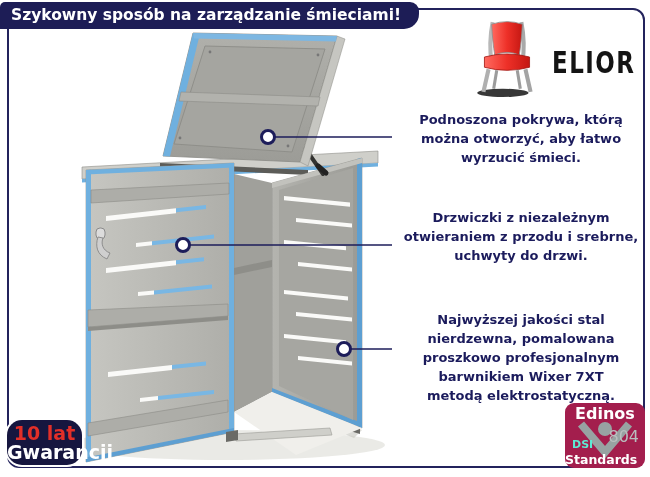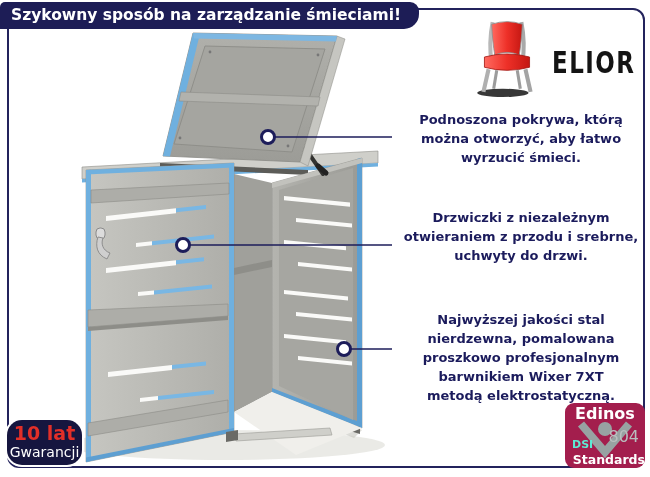--- a/index.html
+++ b/index.html
@@ -35,33 +35,33 @@
     font-size:13px;line-height:19px;white-space:pre-line;z-index:4;text-align:center;}
   .callout.c1{left:396px;top:110px;}
   .callout.c2{left:396px;top:208px;}
   .callout.c3{left:396px;top:310px;}
 
   
   .warranty{position:absolute;left:7px;top:420px;width:75px;height:45px;
     background:#16163f;border-radius:15px;box-shadow:0 0 0 2px #ffffff;
     text-align:center;z-index:7;padding-top:2px;}
   .warranty .dur{color:var(--red);font-weight:bold;font-size:19px;line-height:22px;}
-  .warranty .lab{color:#fff;font-weight:normal;font-size:14px;line-height:16px;}
+  .warranty .lab{color:#fff;font-weight:bold;font-size:19px;line-height:16px;}
 
   
   .cert{position:absolute;left:565px;top:403px;width:80px;height:65px;
     background:var(--magenta);z-index:7;overflow:hidden;border-radius:9px;}
   .cert .brand{position:absolute;left:0;top:1px;width:100%;text-align:center;
     color:#fff;font-weight:bold;font-size:16px;}
   .cert svg{position:absolute;left:0;top:17px;}
   .cert .dsi{position:absolute;left:7px;top:35px;color:#5eead4;
     font-weight:bold;font-size:11px;}
   .cert .n804{position:absolute;right:6px;top:24px;color:#b9bfbf;
     font-weight:normal;font-size:16px;}
-  .cert .std{position:absolute;left:0;bottom:1px;width:100%;text-align:right;
+  .cert .std{position:absolute;left:0;bottom:1px;width:100%;text-align:left;
     color:#fff;font-weight:bold;font-size:12.5px;}
 </style>
 </head>
 <body>
 
 <div class="stage">
 
   <div class="frame"></div>
 
   <svg class="product-svg" viewBox="0 0 650 477">

